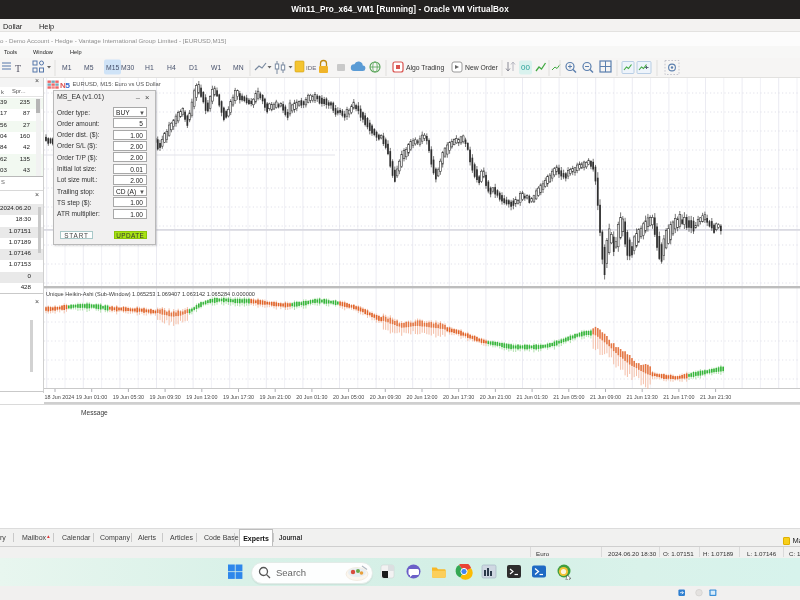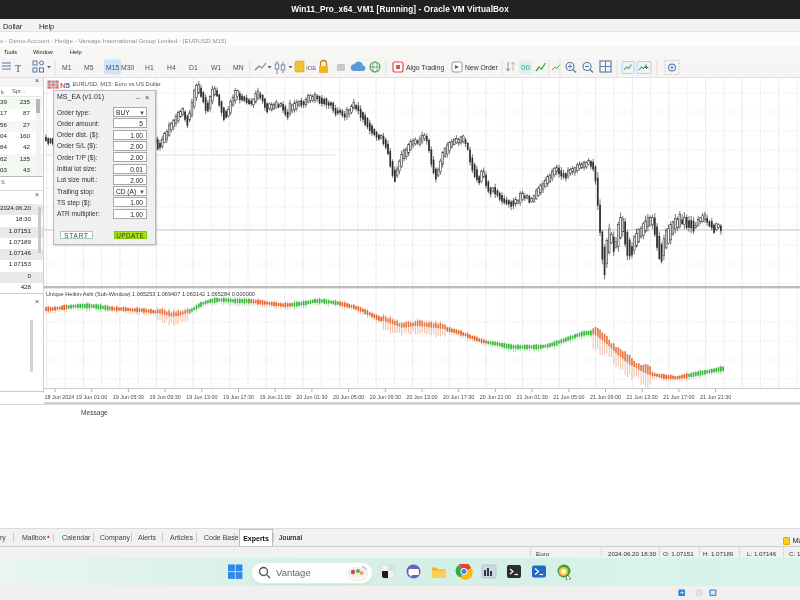--- a/index.html
+++ b/index.html
@@ -1590,21 +1590,21 @@
     <rect x="1" y="1.5" width="6.8" height="6.8" fill="#2e87eb"></rect>
     <rect x="8.6" y="1.5" width="6.8" height="6.8" fill="#2e87eb"></rect>
     <rect x="1" y="9.1" width="6.8" height="6.8" fill="#2e87eb"></rect>
     <rect x="8.6" y="9.1" width="6.8" height="6.8" fill="#2e87eb"></rect>
   </svg>
   <div class="abs" style="left:251px;top:561.5px;width:122px;height:22px;background:#fdfefe;border:1px solid #e2ebe7;border-radius:11px;box-shadow:0 1px 1px rgba(0,0,0,0.06);"></div>
   <svg class="abs" style="left:258px;top:566px" width="14" height="14" xmlns="http://www.w3.org/2000/svg">
     <circle cx="5.5" cy="5.5" r="4" fill="none" stroke="#555" stroke-width="1.3"></circle>
     <line x1="8.6" y1="8.6" x2="12" y2="12" stroke="#555" stroke-width="1.3"></line>
   </svg>
-  <div class="abs" style="left:276px;top:567px;font-size:9.5px;color:#666;">Vantage</div>
+  <div class="abs" style="left:276px;top:567px;font-size:9.5px;color:#666;">Search</div>
   <svg class="abs" style="left:344px;top:563px" width="26" height="19" xmlns="http://www.w3.org/2000/svg">
     <ellipse cx="13" cy="11" rx="11" ry="6.5" fill="#fbf6ee" stroke="#e8ddcc" stroke-width="0.5"></ellipse>
     <ellipse cx="13" cy="9.5" rx="9" ry="4.5" fill="#e8eef2"></ellipse>
     <circle cx="9" cy="9" r="2.2" fill="#d84c3e"></circle>
     <circle cx="14" cy="8" r="2" fill="#6aaa4e"></circle>
     <circle cx="17.5" cy="10" r="1.8" fill="#e8a03c"></circle>
     <line x1="18" y1="3" x2="23" y2="6.5" stroke="#b0b8c0" stroke-width="1.2"></line>
   </svg>
 
   <svg class="abs" style="left:380px;top:564px" width="200" height="16" xmlns="http://www.w3.org/2000/svg">

